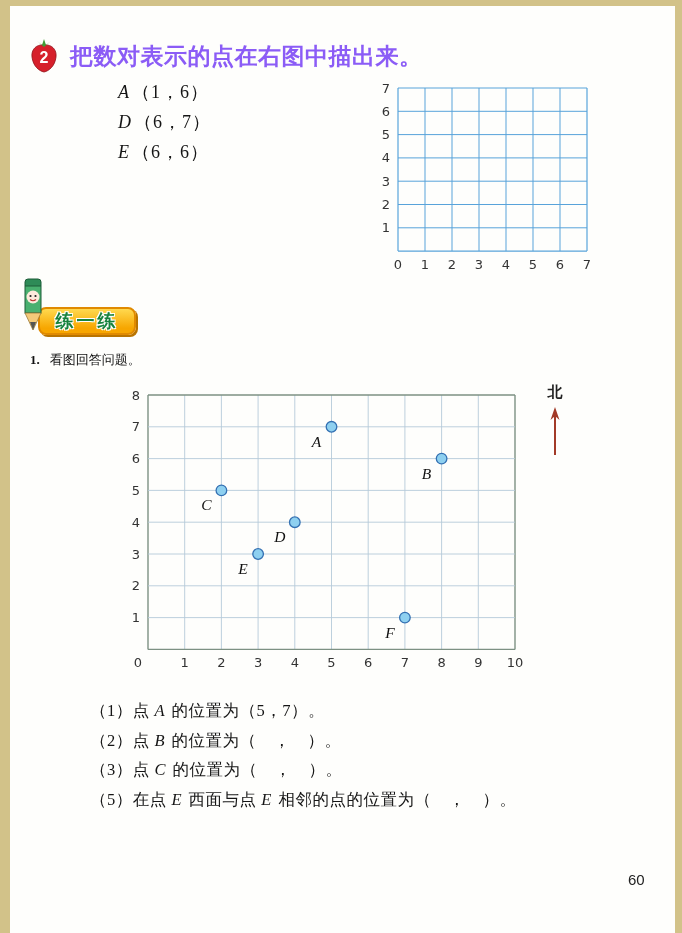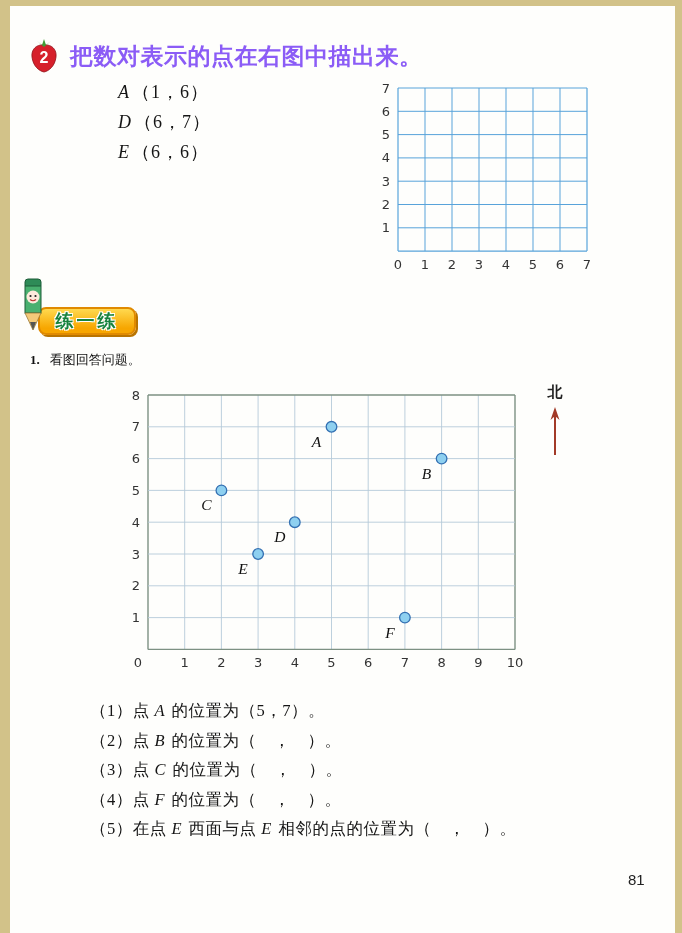--- a/index.html
+++ b/index.html
@@ -184,18 +184,17 @@
     <svg class="north-arrow" width="18" height="52" viewBox="0 0 18 52">
       <line x1="9" y1="50" x2="9" y2="10" stroke-width="2"></line>
       <polygon points="9,2 4.5,15 9,11 13.5,15"></polygon>
     </svg>
   </div>
 
   <div class="questions">
       <div class="q-line">（1）点 <i class="vletter">A</i> 的位置为（5，7）。</div>
       <div class="q-line">（2）点 <i class="vletter">B</i> 的位置为（　，　）。</div>
       <div class="q-line">（3）点 <i class="vletter">C</i> 的位置为（　，　）。</div>
-      <div class="q-line">（4）点 <i class="vletter">F</i> 的位置为（　，　）。</div>
       <div class="q-line">（5）在点 <i class="vletter">E</i> 西面与点 <i class="vletter">E</i> 相邻的点的位置为（　，　）。</div>
     </div>
 
-  <div class="page-num">81</div>
+  <div class="page-num">60</div>
 </div>
 
 </body></html>

